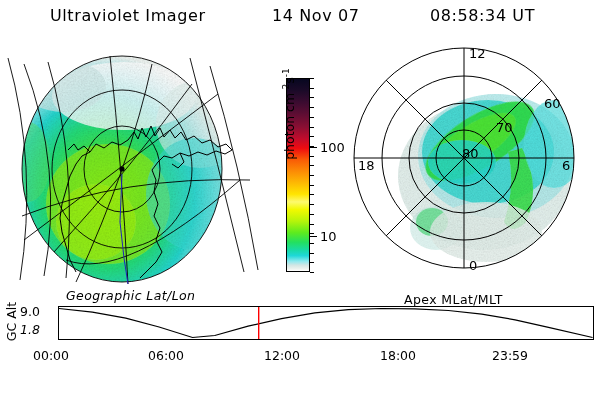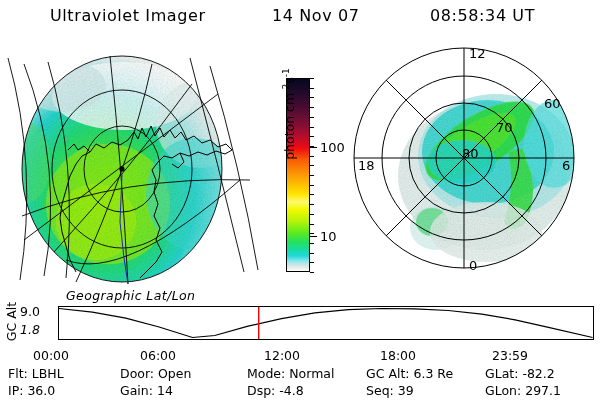--- a/index.html
+++ b/index.html
@@ -219,49 +219,38 @@
         <text x="133" y="22">12</text>
         <text x="22" y="134">18</text>
         <text x="226" y="134">6</text>
         <text x="133" y="234">0</text>
         <text x="208" y="72">60</text>
         <text x="160" y="96">70</text>
         <text x="126" y="122">80</text>
       </g>
     </svg>
   </div>
+  <span class="cap" id="mlt-cap">Apex MLat/MLT</span>
 
   <div id="alt-strip">
     <div id="alt-ylab">
       <span>GC Alt</span>
     </div>
     <span id="alt-ytick-hi">9.0</span>
     <span id="alt-ytick-lo">1.8</span>
     <div id="alt-plot">
       <svg width="534" height="32" viewBox="0 0 534 32" preserveAspectRatio="none">
         <polyline id="alt-curve" fill="none" stroke="#000000" stroke-width="1.2" points="0.0,1.5 33.4,5.1 66.8,11.2 100.1,20.0 133.5,30.5 155.8,28.5 189.1,19.2 222.5,11.6 255.9,5.9 289.3,2.7 322.6,1.5 356.0,1.9 389.4,3.5 422.8,7.1 456.1,12.8 489.5,20.4 533.6,30.5"></polyline>
         <line id="alt-marker" y1="0" y2="32" stroke="#ff0000" stroke-width="1.4" x1="199.7" x2="199.7"></line>
       </svg>
     </div>
   </div>
 
   <div id="xlabels">
     <span style="left:33px">00:00</span>
-    <span style="left:140px">06:00</span>
+    <span style="left:148px">06:00</span>
     <span style="left:264px">12:00</span>
     <span style="left:380px">18:00</span>
     <span style="left:492px">23:59</span>
   </div>
 
-  <div id="status">
-    <span class="r1 c1">Flt: LBHL</span>
-    <span class="r2 c1">IP: 36.0</span>
-    <span class="r1 c2">Door: Open</span>
-    <span class="r2 c2">Gain: 14</span>
-    <span class="r1 c3">Mode: Normal</span>
-    <span class="r2 c3">Dsp:   -4.8</span>
-    <span class="r1 c4">GC Alt: 6.3 Re</span>
-    <span class="r2 c4">Seq: 39</span>
-    <span class="r1 c5">GLat: -82.2</span>
-    <span class="r2 c5">GLon: 297.1</span>
-  </div>
 
 </div>
 
 </body></html>

